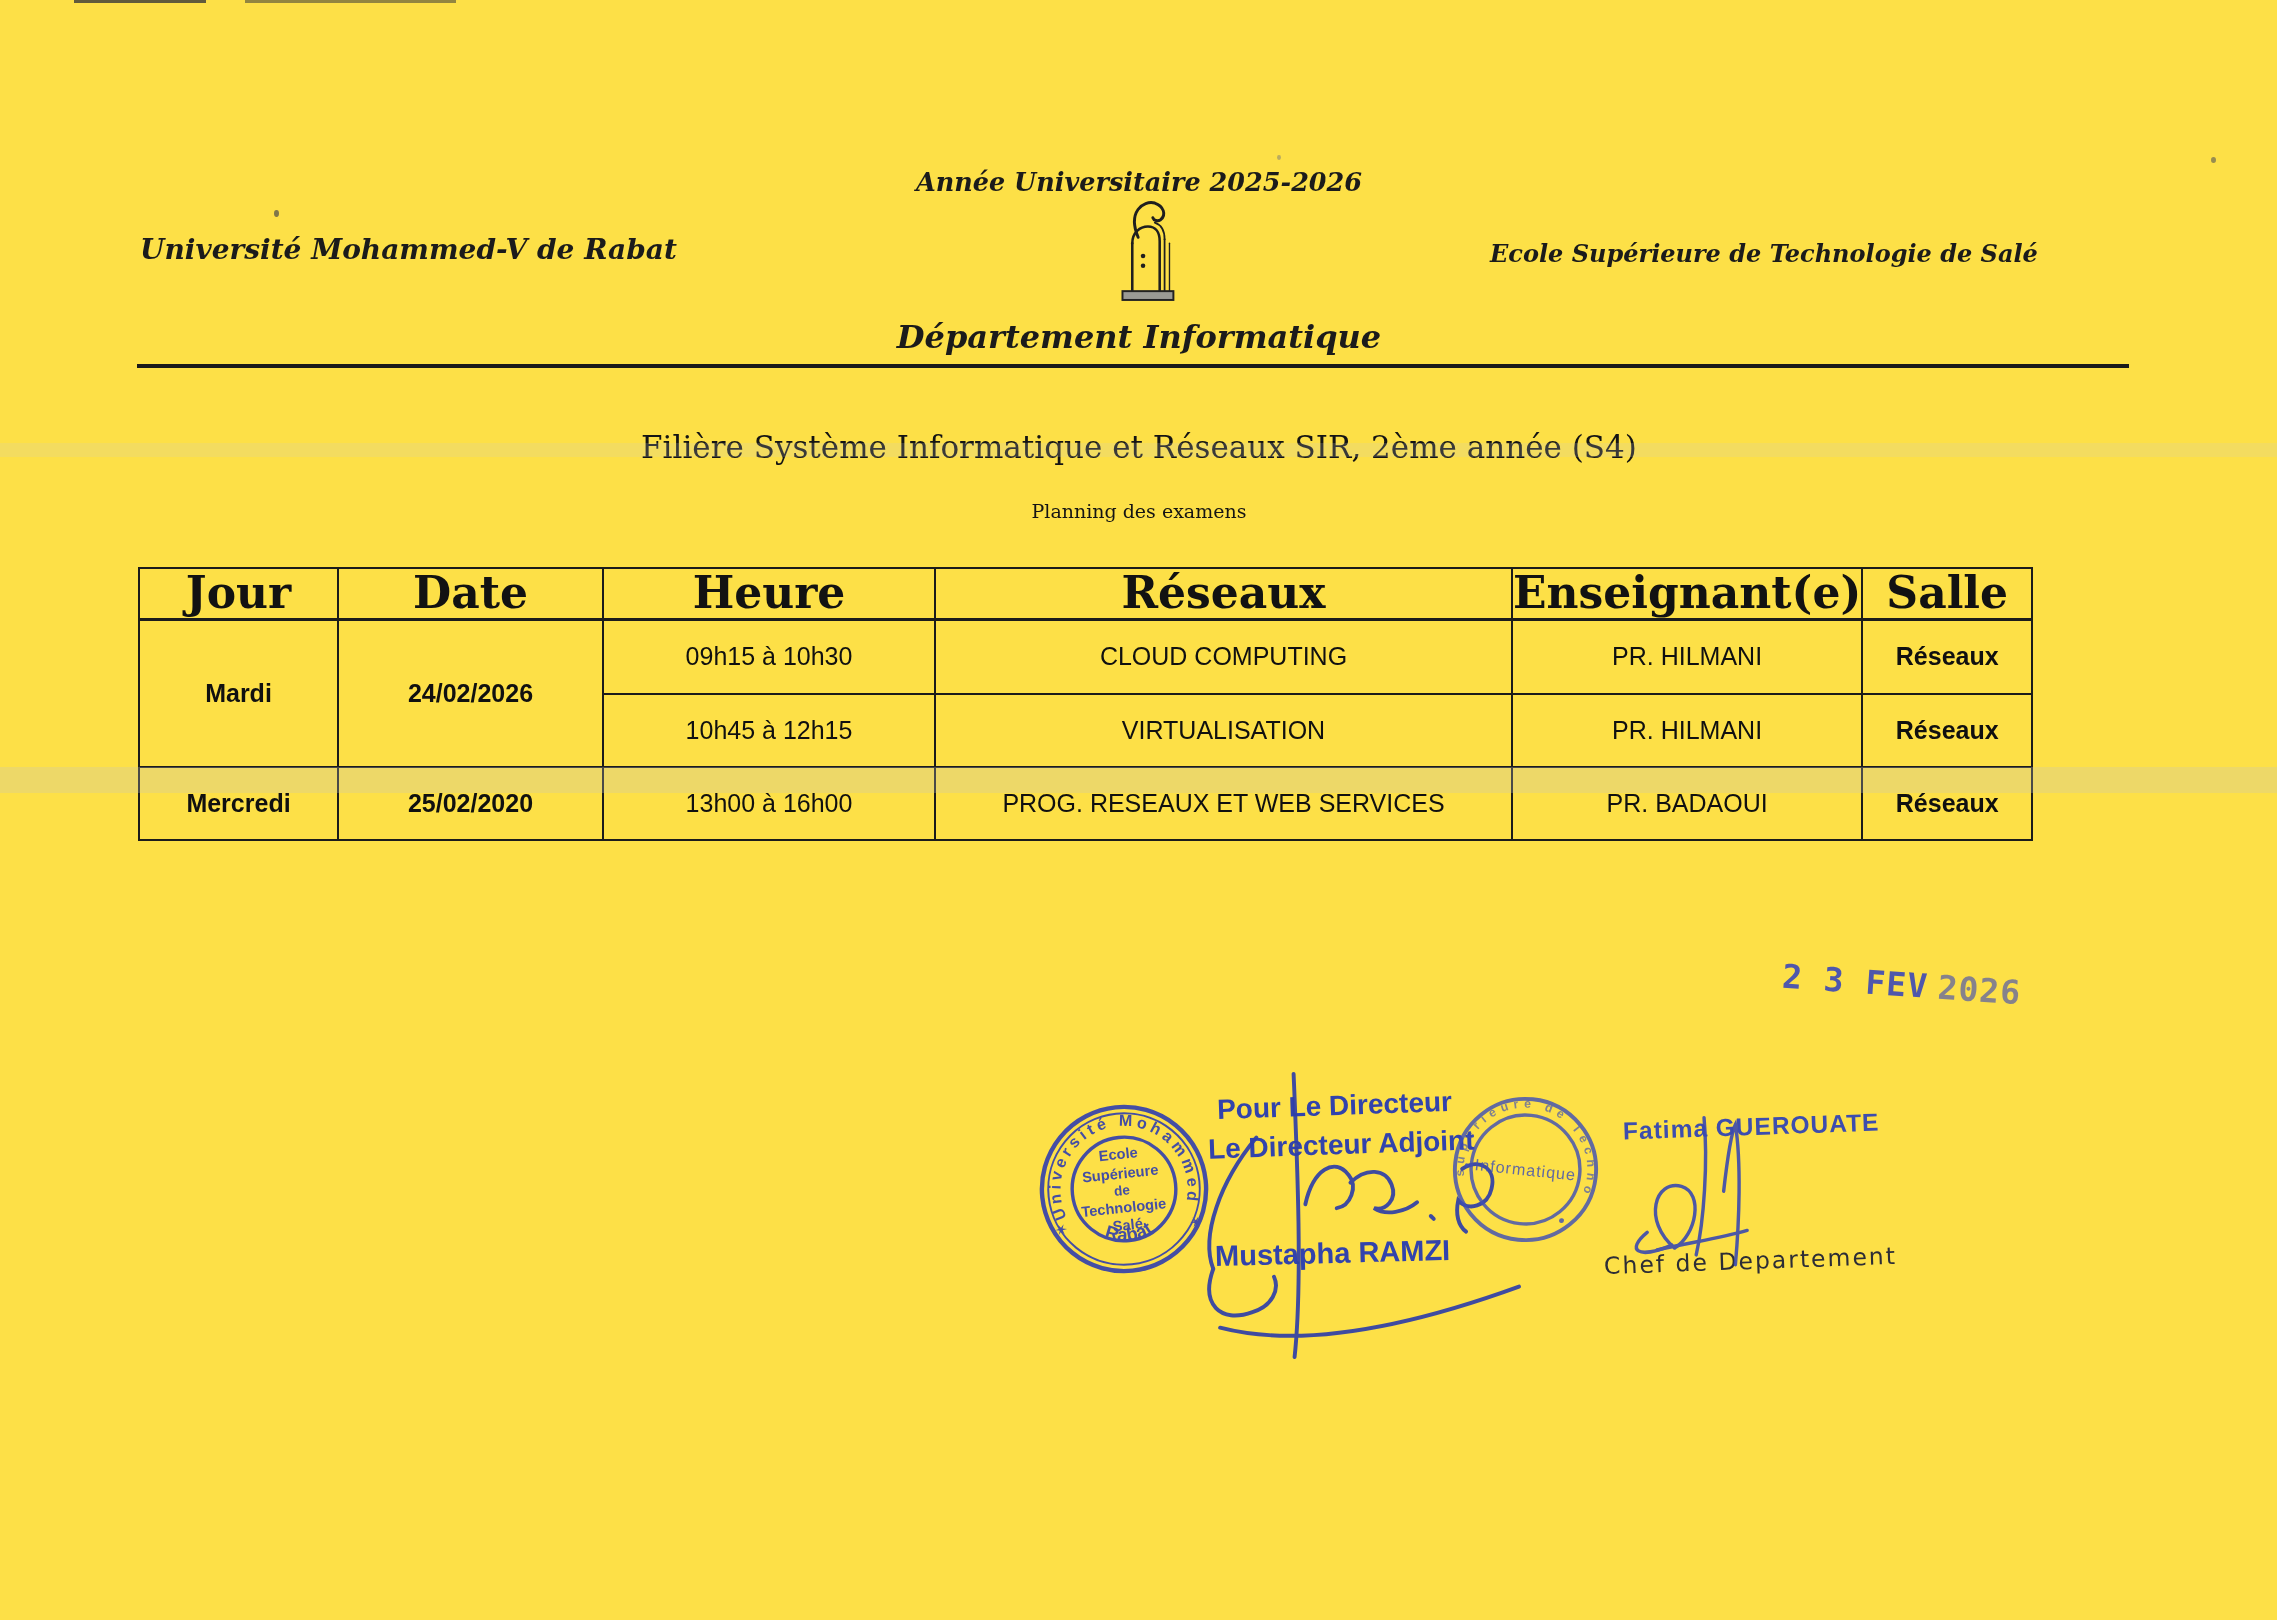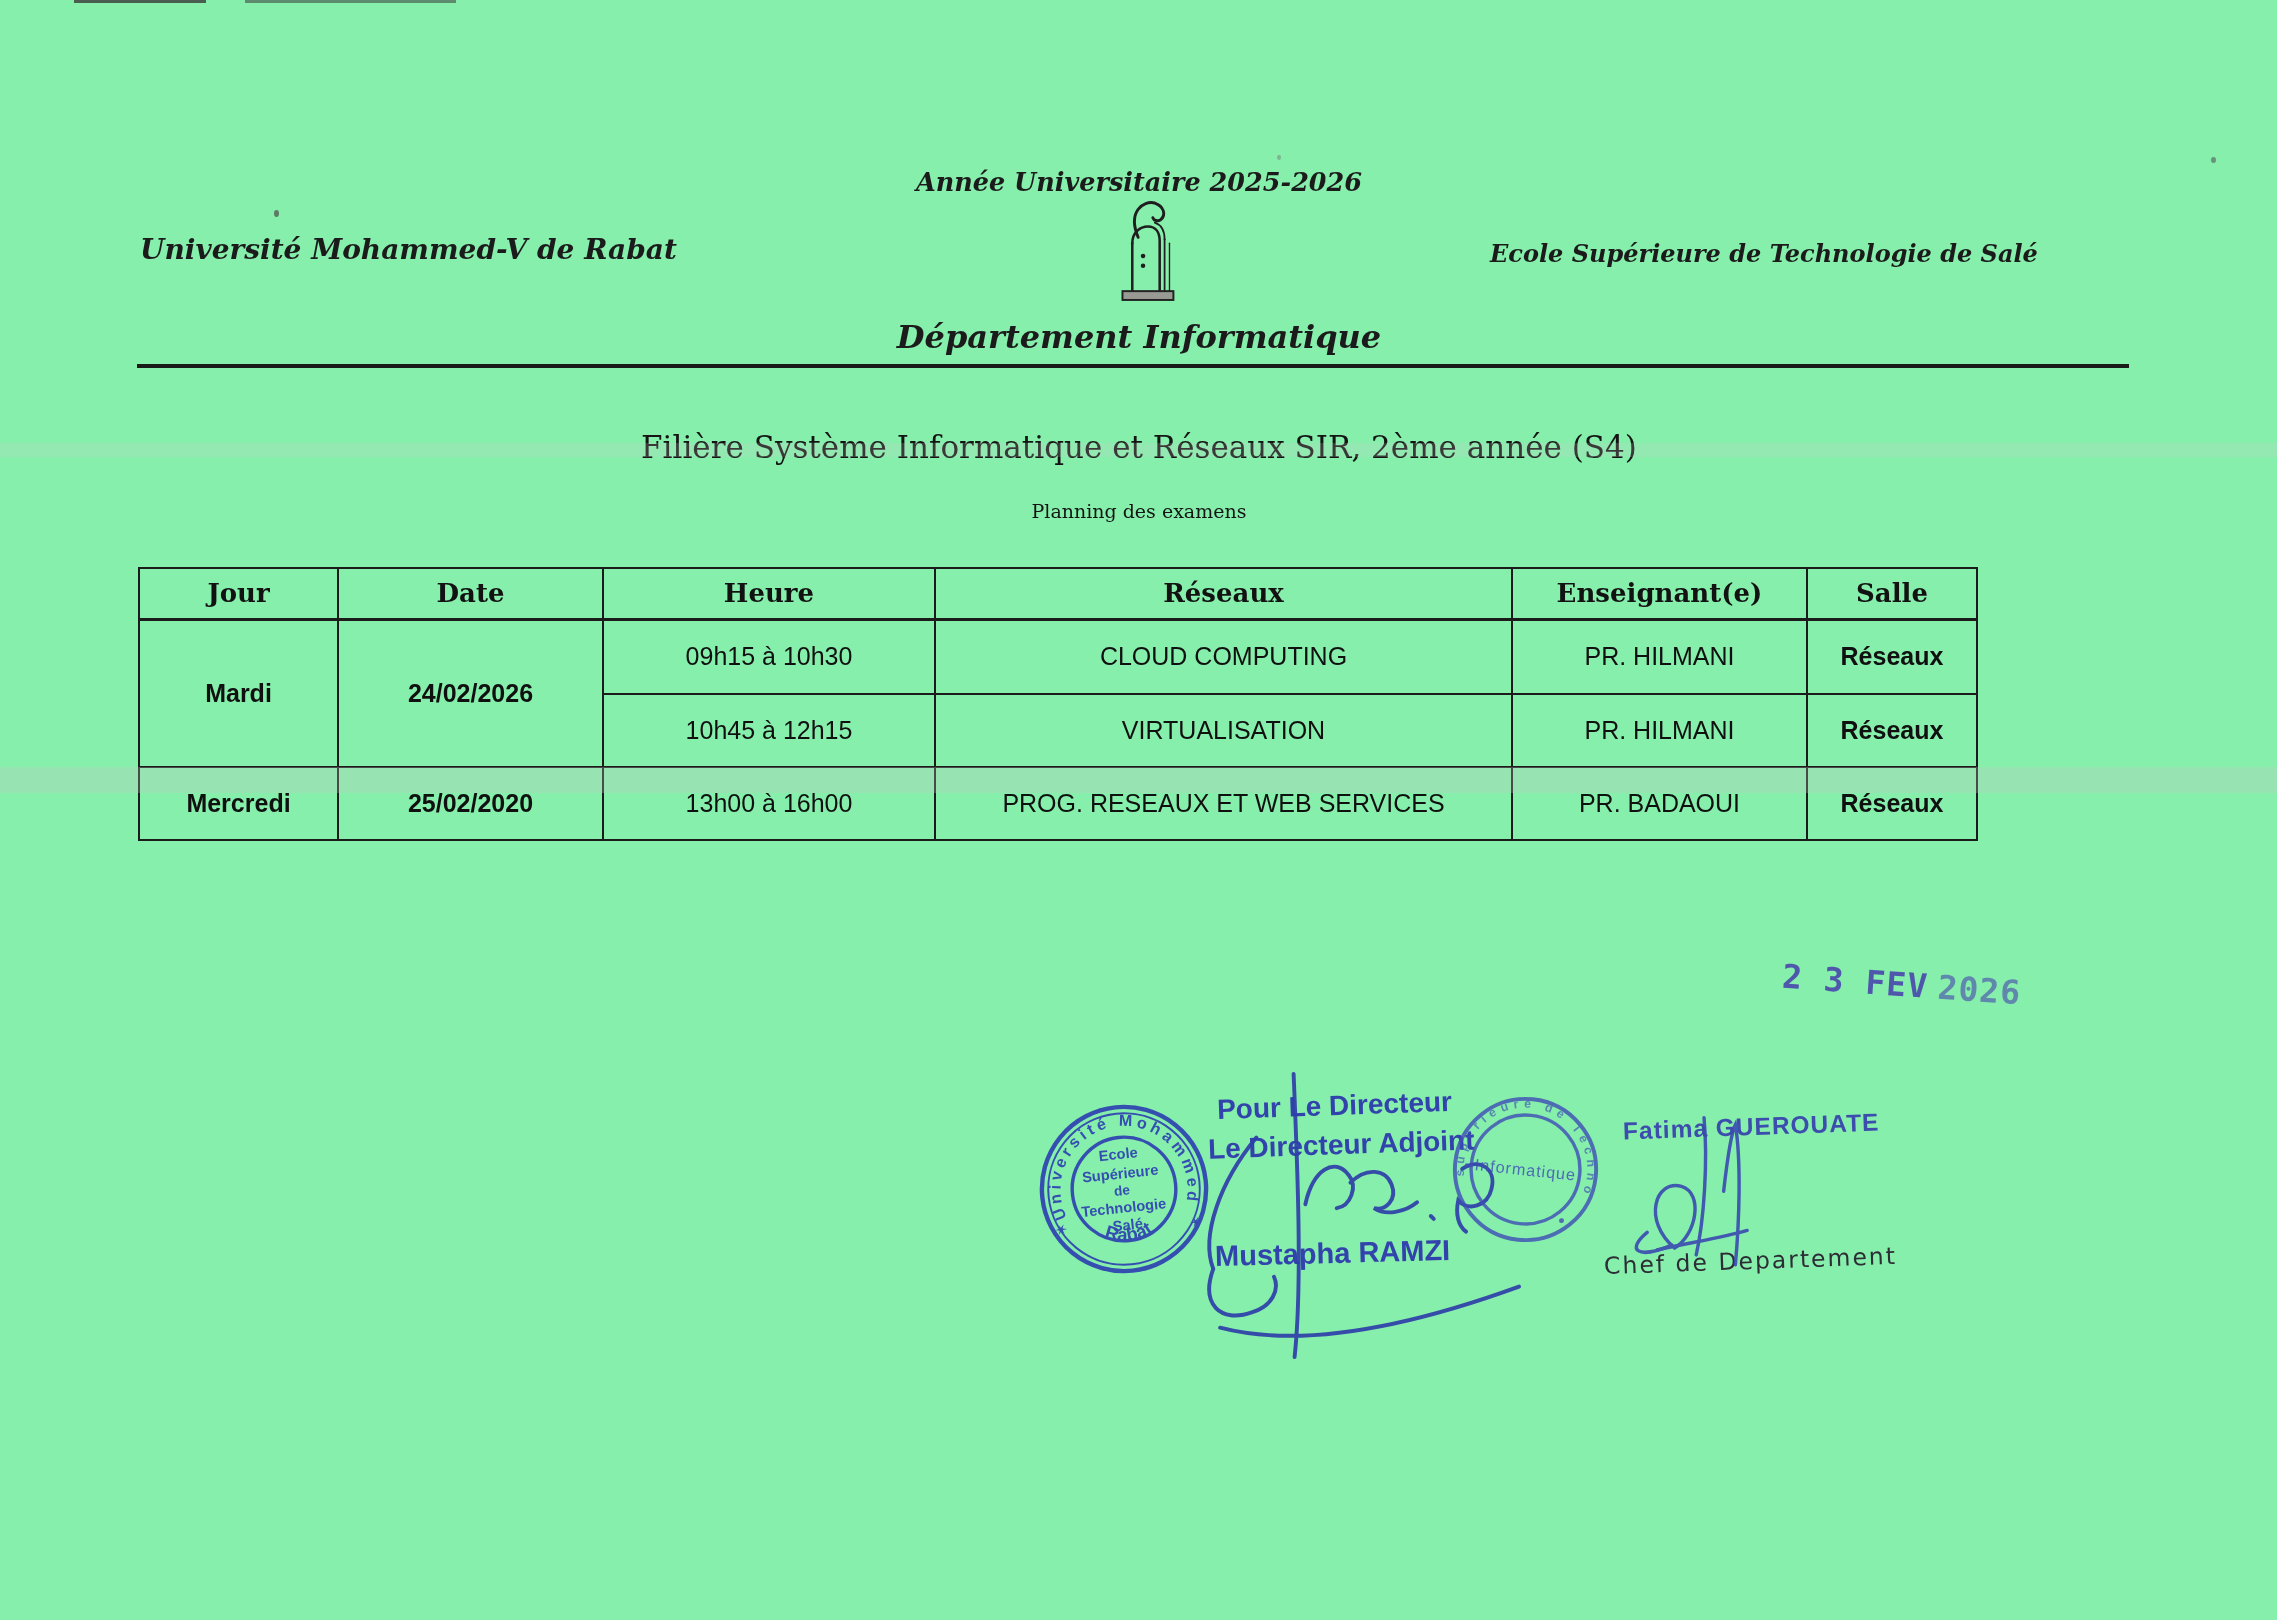--- a/index.html
+++ b/index.html
@@ -1,37 +1,37 @@
 <!DOCTYPE html>
 <html><head>
 <meta charset="utf-8">
 <style>
   html,body{margin:0;padding:0;background:#e8e8e8;}
-  #page{position:relative;width:2278px;height:1620px;background:#86efac;overflow:hidden;
+  #page{position:relative;width:2278px;height:1620px;background:#fde047;overflow:hidden;
         font-family:"Liberation Sans",sans-serif;}
   .abs{position:absolute;}
   .center-line{left:0;width:2278px;text-align:center;}
   .serif-it{font-family:"DejaVu Serif",serif;font-weight:bold;font-style:italic;color:#1b1b1b;}
   .serif-b{font-family:"DejaVu Serif",serif;font-weight:normal;color:#141414;text-align:center;}
   
   #annee{top:167px;font-size:25.5px;}
   #univ{left:140px;top:233px;font-size:28px;}
   #ecole{left:1490px;top:239px;font-size:24px;}
   #dept{top:318px;font-size:32px;}
   #logo{left:1098px;top:196px;}
   #rule{left:137px;top:364px;width:1992px;height:3.9px;background:#1a1a1a;}
   
   #doc-title{top:429px;font-size:31px;}
   #doc-subtitle{top:500px;font-size:19px;}
   
   #exam-table{left:138px;top:567px;border-collapse:collapse;table-layout:fixed;}
   #exam-table th,#exam-table td{border:2px solid #1b1b1b;text-align:center;vertical-align:middle;
       overflow:hidden;padding:0;}
   #exam-table{border:2.9px solid #161616;}
-  #exam-table th{font-family:"DejaVu Serif",serif;font-weight:bold;font-size:26px;color:#121212;
+  #exam-table th{font-family:"DejaVu Serif",serif;font-weight:bold;font-size:44px;color:#121212;
       border-bottom-width:3.9px;height:49px;line-height:1.1;}
   #exam-table td{font-family:"Liberation Sans",sans-serif;font-size:25px;color:#101010;}
   #exam-table tr.r1{height:74px;} #exam-table tr.r2{height:73px;} #exam-table tr.r3{height:73px;padding-left:45px;}
   .c-bold{font-weight:bold;}
   
   .ink{font-family:"Liberation Sans",sans-serif;font-weight:bold;color:#3243ac;}
   #sig-line1{left:1217px;top:1090px;font-size:28px;transform:rotate(-2deg);}
   #sig-line2{left:1208px;top:1129px;font-size:28px;transform:rotate(-2deg);}
   #sig-name{left:1215px;top:1237px;font-size:29px;transform:rotate(-1.5deg);}
   #chef-name{left:1623px;top:1113px;font-size:24.5px;transform:rotate(-2deg);letter-spacing:1px;color:#3d4dae;}

